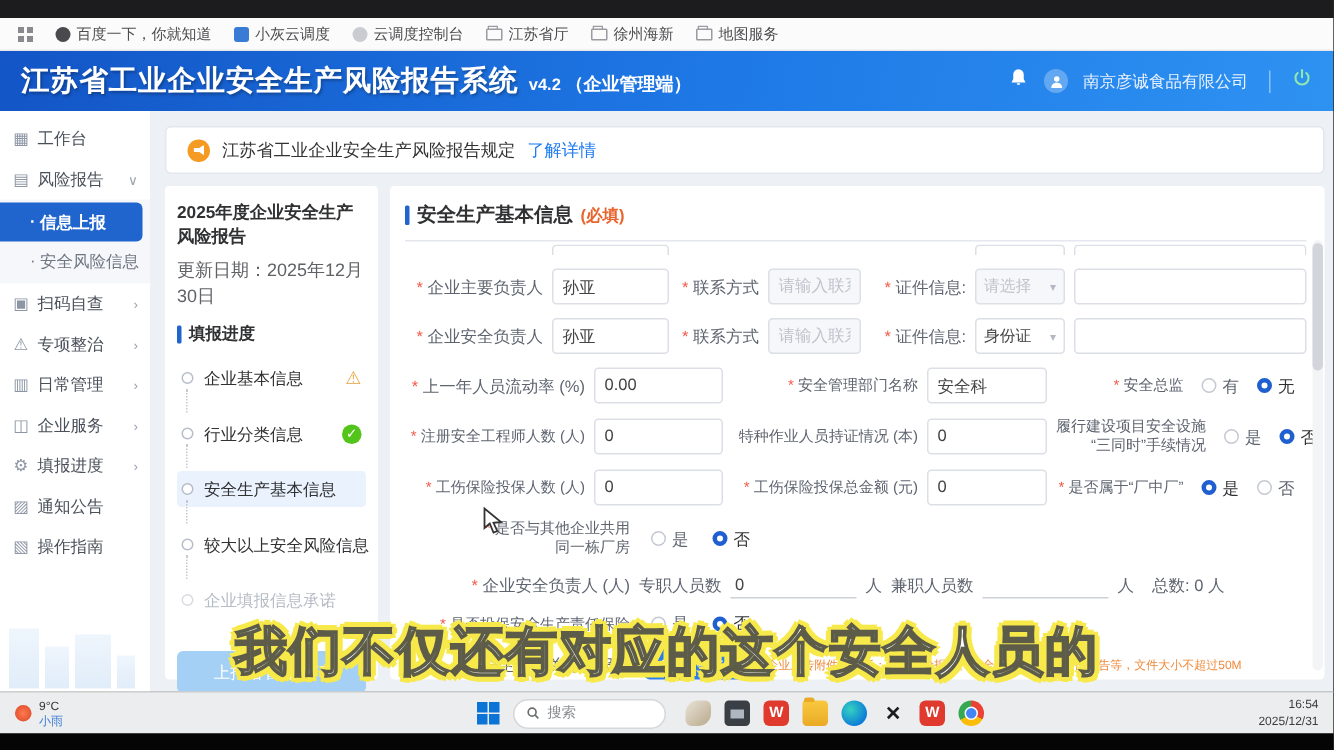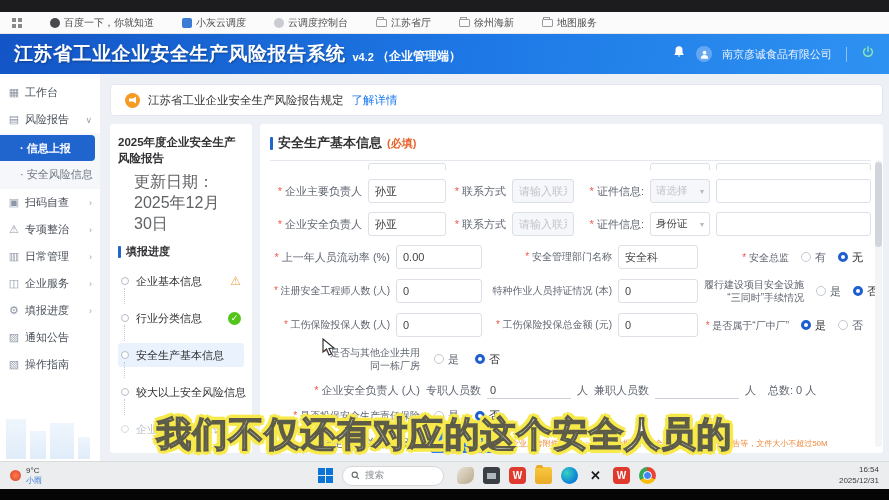--- a/index.html
+++ b/index.html
@@ -3,21 +3,21 @@
 <meta charset="utf-8">
 <style>
   * { margin:0; padding:0; box-sizing:border-box; }
   html,body { width:889px; height:500px; overflow:hidden; background:#000;
     font-family:"Liberation Sans", sans-serif; }
   .stage { position:relative; width:889px; height:500px; background:#000; }
 
   
   .chrome-top { position:absolute; top:0; left:0; right:0; height:12px; background:#1c1c1e; }
   .bookmarks { position:absolute; top:12px; left:0; right:0; height:22px; background:#fbfbfc;
-    border-bottom:1px solid #e7e7e9; display:flex; align-items:center; gap:28px; padding:0 12px;
+    border-bottom:1px solid #e7e7e9; display:flex; align-items:center; gap:15px; padding:0 12px;
     font-size:10px; color:#4d4d4f; white-space:nowrap;font-family:Liberation Mono, monospace; }
   .bm { display:flex; align-items:center; gap:4px; cursor:pointer; }
   .fav { width:10px; height:10px; border-radius:2px; flex:none; }
   .fav.grid { background:
       linear-gradient(#8a8a8e,#8a8a8e) 0 0/4px 4px no-repeat,
       linear-gradient(#8a8a8e,#8a8a8e) 6px 0/4px 4px no-repeat,
       linear-gradient(#8a8a8e,#8a8a8e) 0 6px/4px 4px no-repeat,
       linear-gradient(#8a8a8e,#8a8a8e) 6px 6px/4px 4px no-repeat; border-radius:0; }
   .fav.paw { background:#4a4a4e; border-radius:50%; }
   .fav.blue { background:#3a7bd5; }
@@ -67,21 +67,21 @@
   .notice-ico { width:15px; height:15px; border-radius:50%; background:#f59a23; flex:none; position:relative; }
   .notice-ico::after { content:""; position:absolute; left:4px; top:4px; width:7px; height:7px;
     background:#fff; clip-path:polygon(0 30%, 55% 30%, 100% 0, 100% 100%, 55% 70%, 0 70%); }
   .notice-link { color:#1f7cf0; cursor:pointer; }
 
   .content-row { display:flex; gap:8px; margin-top:8px; height:calc(100% - 48px); }
 
   
   .left-panel { width:142px; background:#fff; border-radius:3px; padding:10px 8px; flex:none; }
   .lp-title { font-size:11.5px; font-weight:bold; color:#303133; line-height:1.4; }
-  .lp-date { font-size:16px; color:#606266; margin:6px 16px 9px; }
+  .lp-date { font-size:12px; color:#606266; margin:6px 0 9px; }
   .lp-sec { display:flex; align-items:center; gap:5px; font-size:11px; font-weight:bold; color:#303133; margin-bottom:10px; }
   .lp-sec::before { content:""; width:3px; height:12px; background:#2064ce; border-radius:1px; }
   .step { display:flex; align-items:center; gap:7px; height:24px; margin-bottom:13px;
     position:relative; font-size:11px; color:#303133; padding:0 3px; cursor:pointer; white-space:nowrap; }
   .step .dot { width:8px; height:8px; border:1px solid #b6bdc8; border-radius:50%; background:#fff; flex:none; }
   .step:not(.last)::after { content:""; position:absolute; left:6px; top:19px; height:16px; border-left:1px dotted #c4cad3; }
   .step.current { background:#eaf2fd; border-radius:3px; }
   .step.disabled { color:#b7bdc6; }
   .step.disabled .dot { border-color:#d8dce2; }
   .st-ico { margin-left:auto; flex:none; }

